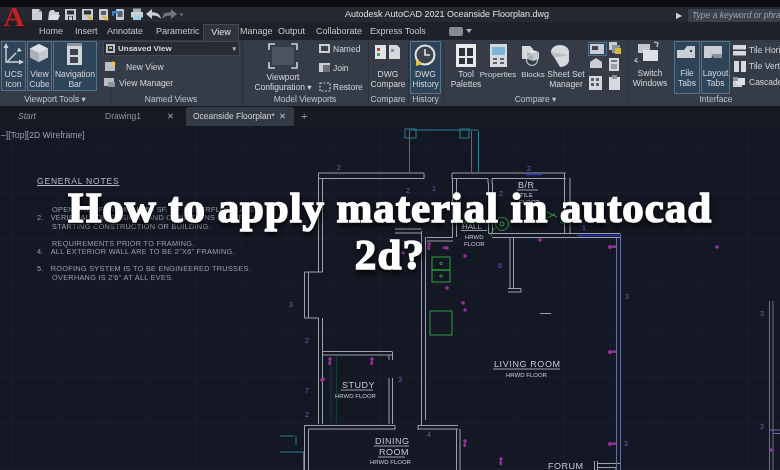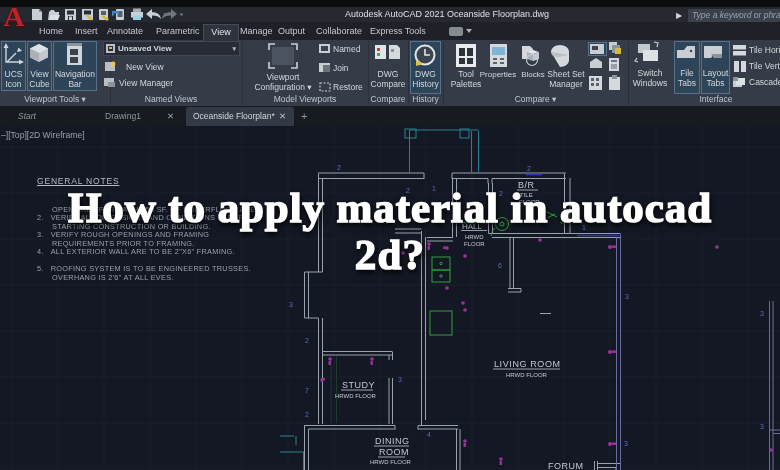--- a/index.html
+++ b/index.html
@@ -463,21 +463,20 @@
       <text x="548" y="469" font-size="9" letter-spacing="0.5">FORUM</text>
     </g>
   </svg>
 
   <div class="abs" id="vplabel">–][Top][2D Wireframe]</div>
 
   <div class="abs" id="gnotes">GENERAL NOTES</div>
   <div class="note" style="left:52px;top:204.5px;">OPEN AREA FOR EACH 150 SF. OF UNDERFLOOR AREA.</div>
   <div class="note" style="left:37px;top:213px;">2.&nbsp;&nbsp;&nbsp;VERIFY ALL DIMENSIONS AND CONDITIONS BEFORE</div>
   <div class="note" style="left:52px;top:221.5px;">STARTING CONSTRUCTION OR BUILDING.</div>
-  <div class="note" style="left:37px;top:230px;">3.&nbsp;&nbsp;&nbsp;VERIFY ROUGH OPENINGS AND FRAMING</div>
   <div class="note" style="left:52px;top:238.5px;">REQUIREMENTS PRIOR TO FRAMING.</div>
   <div class="note" style="left:37px;top:247px;">4.&nbsp;&nbsp;&nbsp;ALL EXTERIOR WALL ARE TO BE 2"X6" FRAMING.</div>
   <div class="note" style="left:37px;top:264px;">5.&nbsp;&nbsp;&nbsp;ROOFING SYSTEM IS TO BE ENGINEERED TRUSSES.</div>
   <div class="note" style="left:52px;top:272.5px;">OVERHANG IS 2'6" AT ALL EVES.</div>
 
   <div id="bigtitle">
     <div id="bt1">How to apply material in autocad</div>
     <div id="bt2">2d?</div>
   </div>
 </div>

